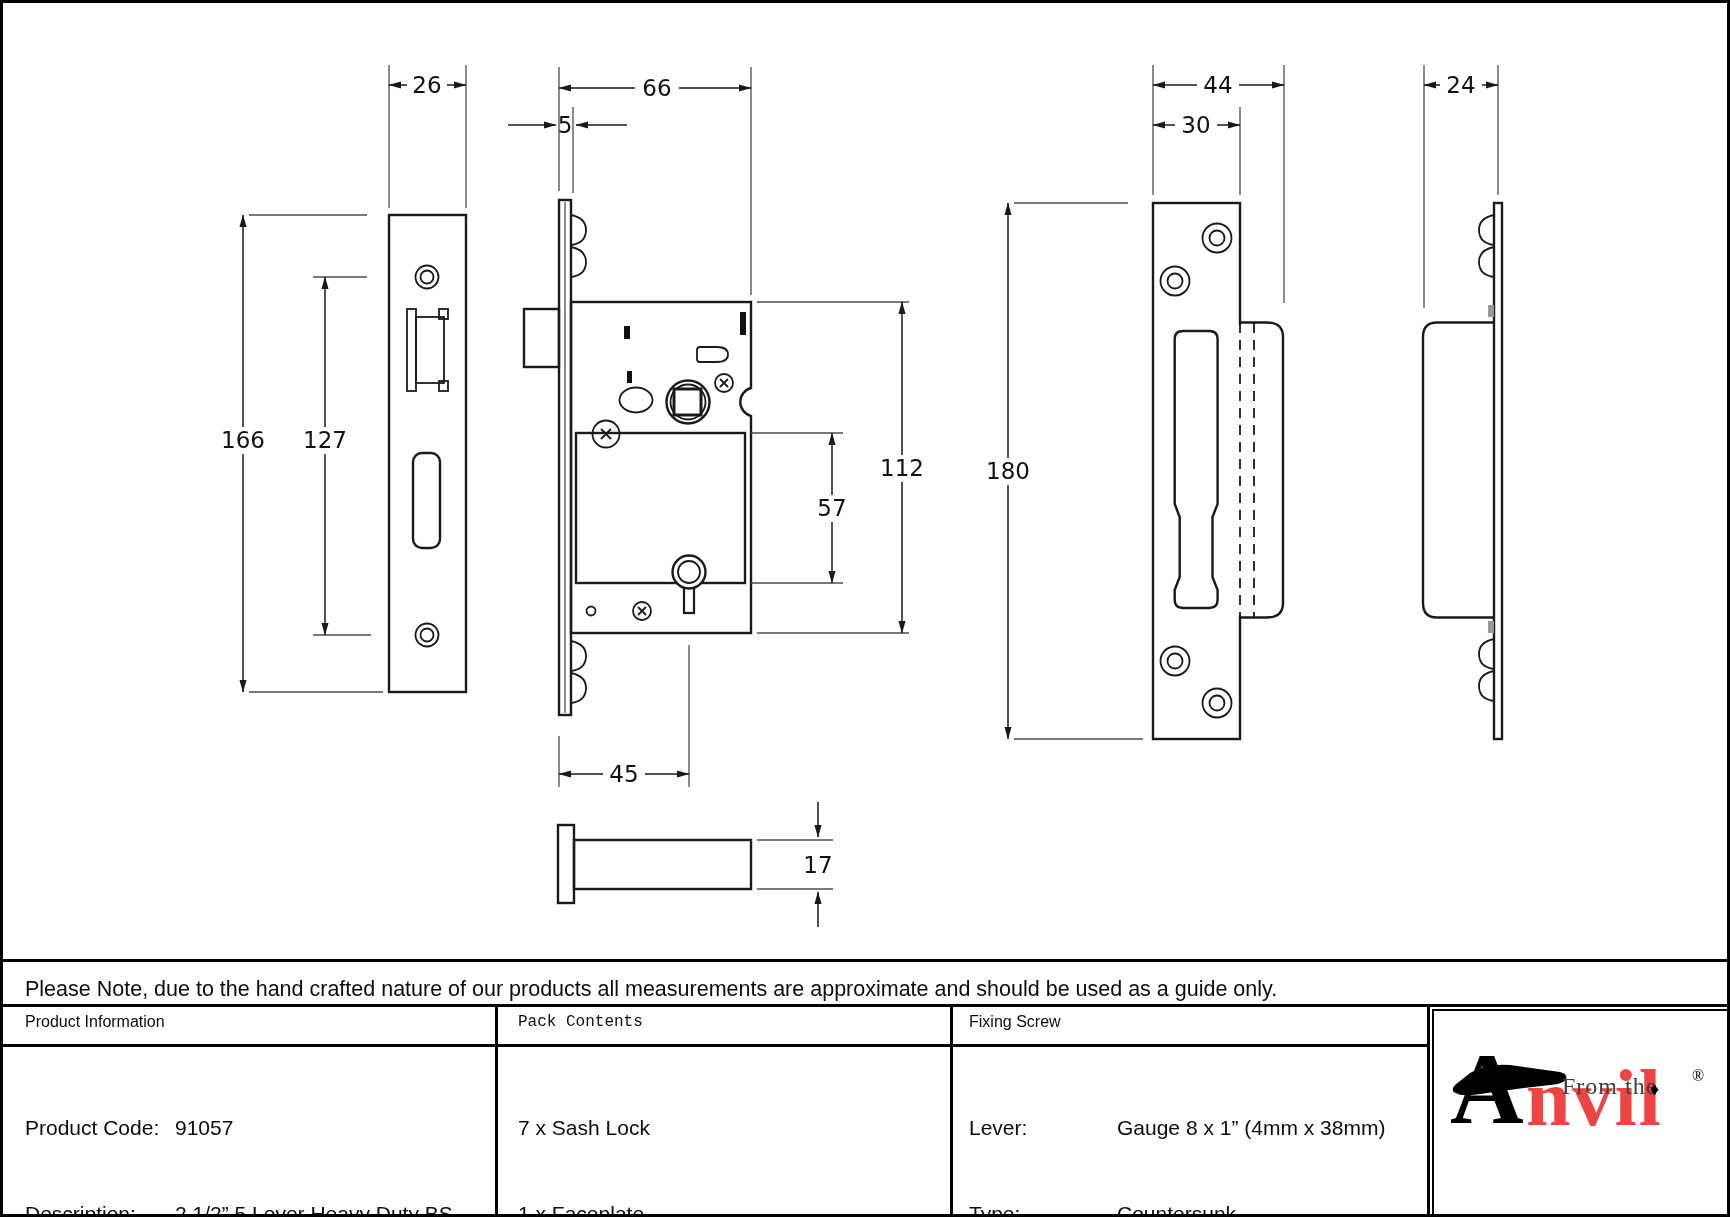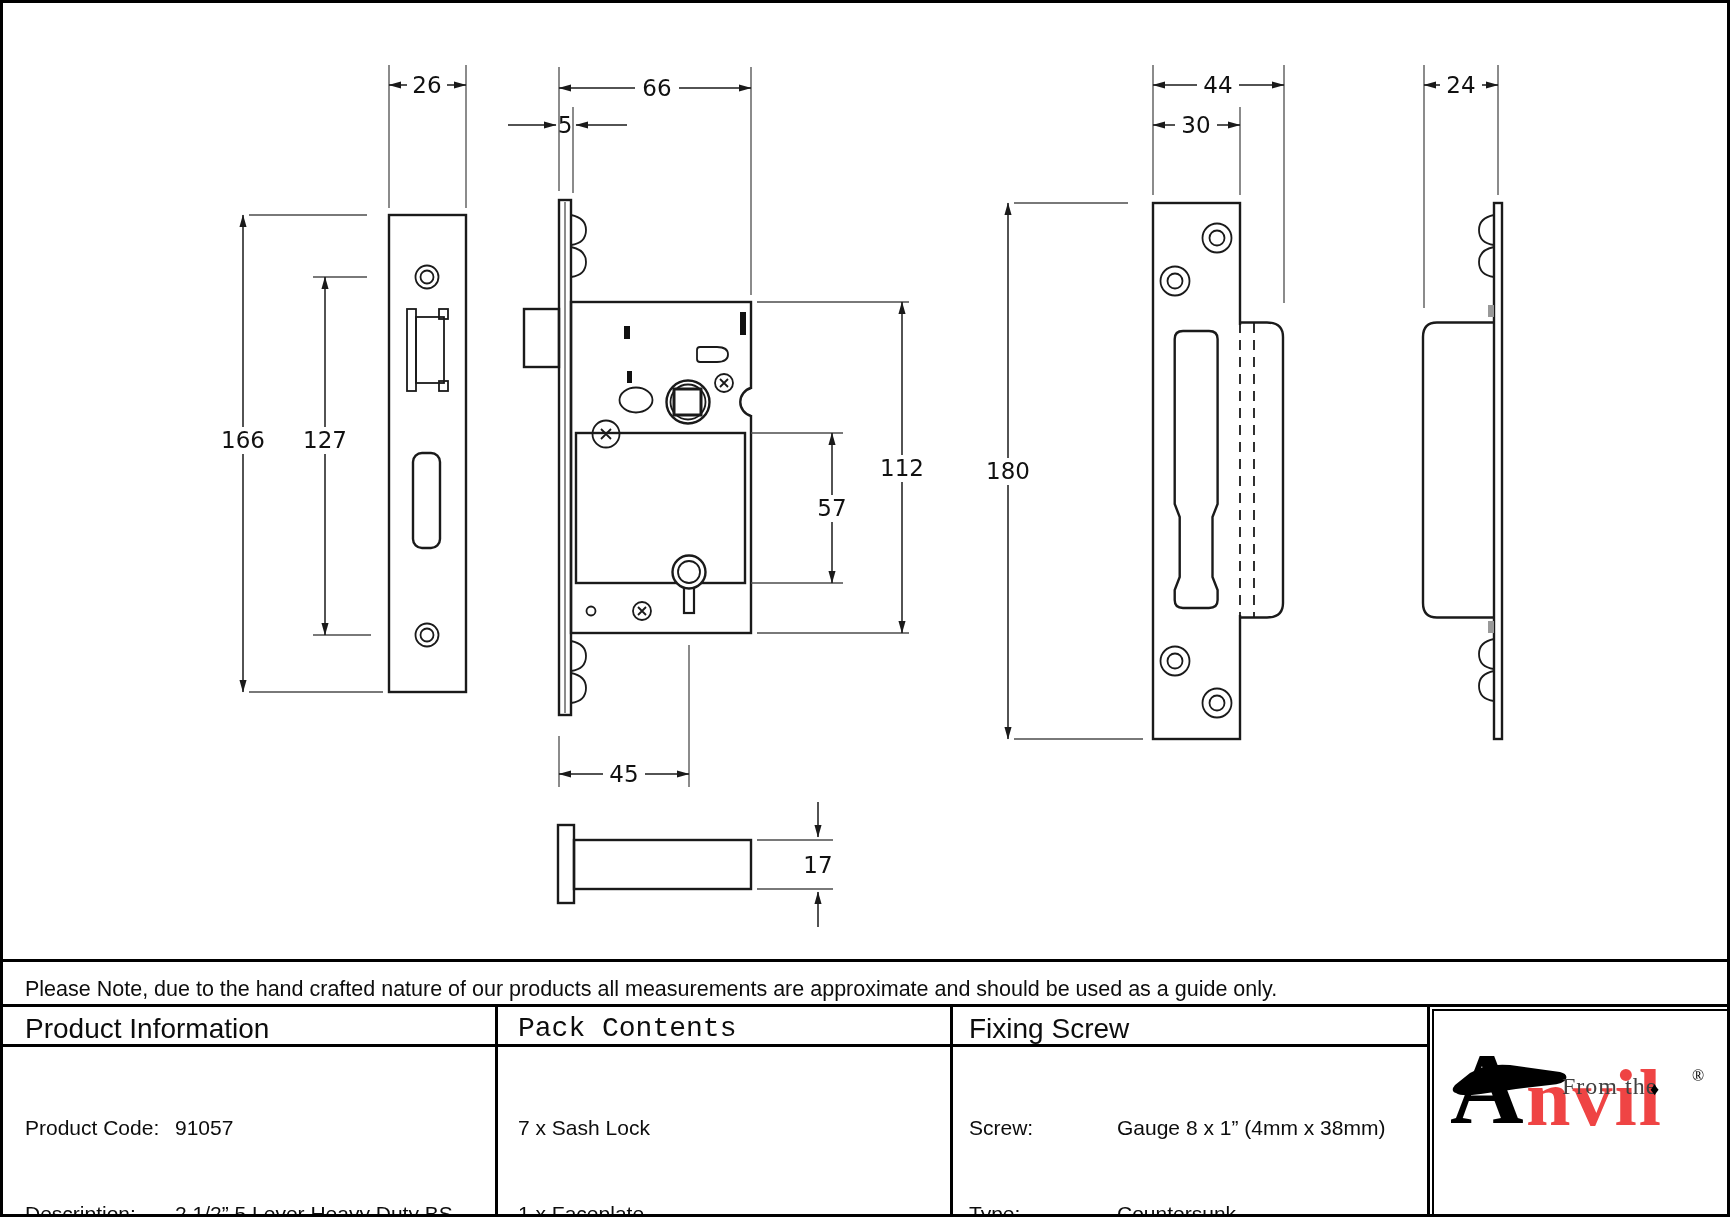--- a/index.html
+++ b/index.html
@@ -11,21 +11,21 @@
   .thin{fill:none;stroke:#1a1a1a;stroke-width:1.8;}
   .fillb{fill:#111;stroke:none;}
   .ext{stroke:#4d4d4d;stroke-width:1.3;fill:none;}
   .dim{stroke:#1a1a1a;stroke-width:1.5;fill:none;}
   .dash{stroke:#1a1a1a;stroke-width:1.8;fill:none;stroke-dasharray:10 7;}
   .white{fill:#fff;}
   .lblbg{fill:#fff;stroke:none;}
   .hline{position:absolute;left:0;background:#000;}
   .vline{position:absolute;background:#000;width:3px;}
   .txt{position:absolute;font-size:21px;line-height:28.5px;white-space:pre;}
-  .hdr{position:absolute;font-size:28px;}
+  .hdr{position:absolute;font-size:16px;}
   
   #logo-box{position:absolute;left:1429px;top:1006px;width:296px;height:206px;border:2px solid #000;}
   .logo-a{position:absolute;left:16px;top:28px;font-family:"Liberation Serif",serif;font-weight:bold;font-size:102px;line-height:100px;color:#000;}
   .logo-nvil{position:absolute;left:92px;top:40px;font-family:"Liberation Serif",serif;font-weight:bold;font-size:80px;line-height:94px;letter-spacing:2px;color:#ef4444;}
   .logo-from{position:absolute;left:128px;top:62px;font-family:"Liberation Serif",serif;font-size:24px;letter-spacing:1px;color:#404040;}
   .logo-diamond{position:absolute;left:216px;top:68px;font-size:18px;color:#000;}
   .logo-reg{position:absolute;left:258px;top:56px;font-family:"Liberation Serif",serif;font-size:16px;color:#000;}
 </style>
 </head>
 <body>
@@ -254,21 +254,21 @@
   </div>
 
   <div class="txt" style="left:515px;top:1054px;">
     <span style="display:block">7 x Sash Lock</span>
     <span style="display:block">1 x Faceplate</span>
     
     
   </div>
 
   <div class="txt" style="left:966px;top:1054px;">
-    <span style="display:block">Screw:</span>
+    <span style="display:block">Lever:</span>
     <span style="display:block">Type:</span>
     
     
   </div>
   <div class="txt" style="left:1114px;top:1054px;">
     <span style="display:block">Gauge 8 x 1” (4mm x 38mm)</span>
     <span style="display:block">Countersunk</span>
     
     
   </div>

